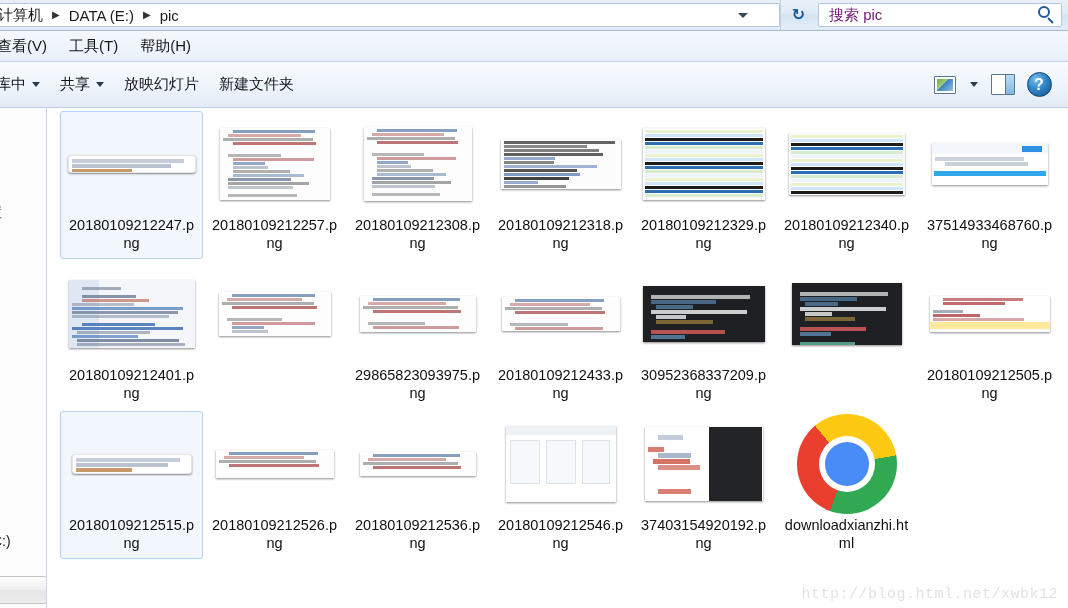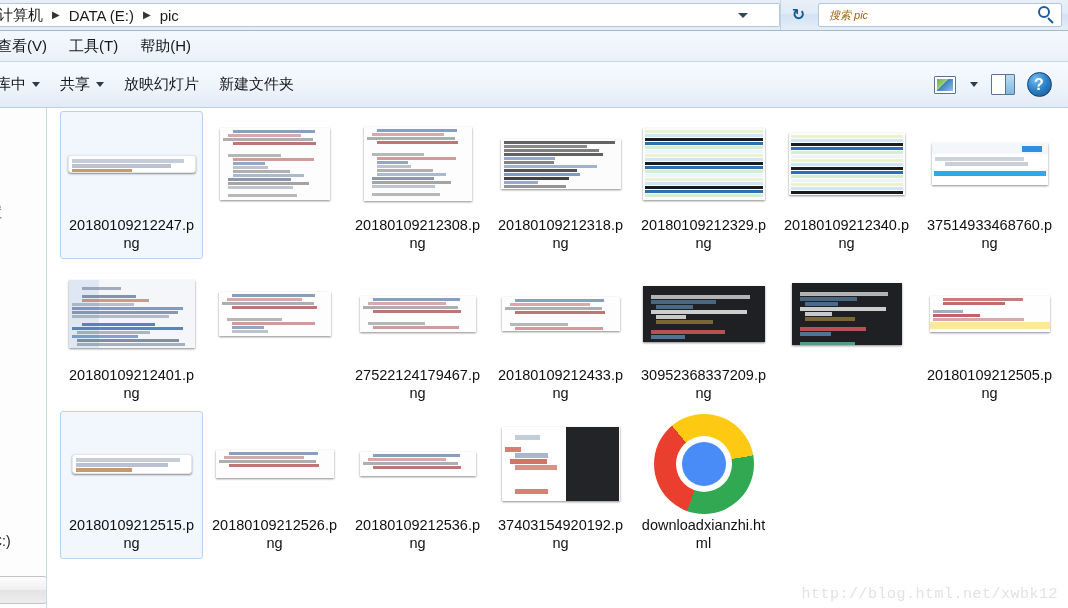--- a/index.html
+++ b/index.html
@@ -40,21 +40,21 @@
   .refresh-btn {
     flex: 0 0 36px; display: flex; align-items: center; justify-content: center;
     border-left: 1px solid #c2d2e3;
   }
   .refresh-glyph { font-size: 16px; color: #16598f; font-weight: bold; line-height: 1; }
   .search-box {
     flex: 1 1 auto; margin: 3px 6px 3px 2px; height: 24px;
     background: #fff; border: 1px solid #b4c7dc; border-radius: 2px;
     display: flex; align-items: center; padding: 0 4px 0 10px;
   }
-  .search-ph { flex: 1; font-size: 11px; font-style: italic; color: #a16207; }
+  .search-ph { flex: 1; font-size: 15px; color: #701a75; }
   .search-icon { width: 22px; height: 22px; position: relative; }
   .search-icon .ring {
     position: absolute; left: 3px; top: 2px; width: 12px; height: 12px;
     border: 2px solid #1f5c99; border-radius: 50%;
   }
   .search-icon .handle {
     position: absolute; left: 13px; top: 13px; width: 7px; height: 2px;
     background: #1f5c99; transform: rotate(45deg); transform-origin: left center;
   }
 
@@ -267,20 +267,21 @@
               <div class="ln" style="left: 13px; top: 34px; width: 32px; height: 3px; background: rgb(95, 127, 168); opacity: 0.69;"></div>
               <div class="ln" style="left: 13px; top: 38px; width: 35px; height: 3px; background: rgb(125, 138, 160); opacity: 0.5;"></div>
               <div class="ln" style="left: 13px; top: 42px; width: 57px; height: 3px; background: rgb(154, 154, 154); opacity: 0.78;"></div>
               <div class="ln" style="left: 13px; top: 46px; width: 71px; height: 3px; background: rgb(95, 127, 168); opacity: 0.53;"></div>
               <div class="ln" style="left: 8px; top: 50px; width: 63px; height: 3px; background: rgb(125, 138, 160); opacity: 0.89;"></div>
               <div class="ln" style="left: 8px; top: 54px; width: 81px; height: 3px; background: rgb(154, 154, 154); opacity: 0.9;"></div>
               <div class="ln" style="left: 8px; top: 58px; width: 65px; height: 3px; background: rgb(125, 138, 160); opacity: 0.49;"></div>
               <div class="ln" style="left: 8px; top: 66px; width: 69px; height: 3px; background: rgb(154, 154, 154); opacity: 0.7;"></div>
             </div>
           </div>
+          <div class="filename">20180109212257.png</div>
         </div>
         <div class="cell">
           <div class="thumb-wrap">
             <div class="thumb" style="width: 108px; height: 74px; background: rgb(253, 253, 253);">
               <div class="ln" style="left: 13px; top: 2px; width: 80px; height: 3px; background: rgb(95, 127, 168); opacity: 0.74;"></div>
               <div class="ln" style="left: 8px; top: 6px; width: 72px; height: 3px; background: rgb(176, 90, 90); opacity: 0.51;"></div>
               <div class="ln" style="left: 3px; top: 10px; width: 88px; height: 3px; background: rgb(154, 154, 154); opacity: 0.8;"></div>
               <div class="ln" style="left: 13px; top: 14px; width: 81px; height: 3px; background: rgb(176, 90, 90); opacity: 0.84;"></div>
               <div class="ln" style="left: 8px; top: 26px; width: 52px; height: 3px; background: rgb(154, 154, 154); opacity: 0.71;"></div>
               <div class="ln" style="left: 13px; top: 30px; width: 79px; height: 3px; background: rgb(176, 90, 90); opacity: 0.6;"></div>
@@ -412,21 +413,21 @@
           <div class="thumb-wrap">
             <div class="thumb" style="width: 116px; height: 36px; background: rgb(253, 253, 253);">
               <div class="ln" style="left: 13px; top: 2px; width: 87px; height: 3px; background: rgb(95, 127, 168); opacity: 0.74;"></div>
               <div class="ln" style="left: 8px; top: 6px; width: 78px; height: 3px; background: rgb(176, 90, 90); opacity: 0.51;"></div>
               <div class="ln" style="left: 3px; top: 10px; width: 95px; height: 3px; background: rgb(154, 154, 154); opacity: 0.8;"></div>
               <div class="ln" style="left: 13px; top: 14px; width: 88px; height: 3px; background: rgb(176, 90, 90); opacity: 0.84;"></div>
               <div class="ln" style="left: 8px; top: 26px; width: 57px; height: 3px; background: rgb(154, 154, 154); opacity: 0.71;"></div>
               <div class="ln" style="left: 13px; top: 30px; width: 86px; height: 3px; background: rgb(176, 90, 90); opacity: 0.6;"></div>
             </div>
           </div>
-          <div class="filename">27522124179467.png</div>
+          <div class="filename">29865823093975.png</div>
         </div>
         <div class="cell">
           <div class="thumb-wrap">
             <div class="thumb" style="width: 118px; height: 34px; background: rgb(253, 253, 253);">
               <div class="ln" style="left: 13px; top: 2px; width: 89px; height: 3px; background: rgb(95, 127, 168); opacity: 0.74;"></div>
               <div class="ln" style="left: 8px; top: 6px; width: 80px; height: 3px; background: rgb(176, 90, 90); opacity: 0.51;"></div>
               <div class="ln" style="left: 3px; top: 10px; width: 97px; height: 3px; background: rgb(154, 154, 154); opacity: 0.8;"></div>
               <div class="ln" style="left: 13px; top: 14px; width: 90px; height: 3px; background: rgb(176, 90, 90); opacity: 0.84;"></div>
               <div class="ln" style="left: 8px; top: 26px; width: 58px; height: 3px; background: rgb(154, 154, 154); opacity: 0.71;"></div>
               <div class="ln" style="left: 13px; top: 30px; width: 88px; height: 3px; background: rgb(176, 90, 90); opacity: 0.6;"></div>
@@ -506,20 +507,31 @@
               <div class="ln" style="left: 13px; top: 2px; width: 87px; height: 3px; background: rgb(95, 127, 168); opacity: 0.74;"></div>
               <div class="ln" style="left: 8px; top: 6px; width: 78px; height: 3px; background: rgb(176, 90, 90); opacity: 0.51;"></div>
               <div class="ln" style="left: 3px; top: 10px; width: 95px; height: 3px; background: rgb(154, 154, 154); opacity: 0.8;"></div>
               <div class="ln" style="left: 13px; top: 14px; width: 88px; height: 3px; background: rgb(176, 90, 90); opacity: 0.84;"></div>
             </div>
           </div>
           <div class="filename">20180109212536.png</div>
         </div>
         <div class="cell">
           <div class="thumb-wrap">
+            <div class="thumb" style="width: 110px; height: 76px; background: rgb(255, 255, 255);">
+              <div class="ln" style="left: 4px; top: 14px; width: 30px; height: 44px; background: rgb(246, 248, 251); border: 1px solid rgb(221, 228, 236);"></div>
+              <div class="ln" style="left: 40px; top: 14px; width: 30px; height: 44px; background: rgb(246, 248, 251); border: 1px solid rgb(221, 228, 236);"></div>
+              <div class="ln" style="left: 76px; top: 14px; width: 28px; height: 44px; background: rgb(246, 248, 251); border: 1px solid rgb(221, 228, 236);"></div>
+              <div class="ln" style="left: 0px; top: 0px; width: 110px; height: 9px; background: rgb(238, 242, 247);"></div>
+            </div>
+          </div>
+          <div class="filename">20180109212546.png</div>
+        </div>
+        <div class="cell">
+          <div class="thumb-wrap">
             <div class="thumb" style="width: 118px; height: 74px; background: rgb(255, 255, 255);">
               <div class="ln" style="left: 64.9px; top: 0px; width: 53.1px; height: 74px; background: rgb(35, 36, 40);"></div>
               <div class="ln" style="left: 13px; top: 8px; width: 25px; height: 5px; background: rgb(159, 176, 196); opacity: 0.64;"></div>
               <div class="ln" style="left: 3px; top: 20px; width: 16px; height: 5px; background: rgb(207, 106, 90); opacity: 0.86;"></div>
               <div class="ln" style="left: 13px; top: 26px; width: 33px; height: 5px; background: rgb(159, 176, 196); opacity: 0.91;"></div>
               <div class="ln" style="left: 8px; top: 32px; width: 37px; height: 5px; background: rgb(207, 106, 90); opacity: 0.94;"></div>
               <div class="ln" style="left: 13px; top: 38px; width: 42px; height: 5px; background: rgb(207, 106, 90); opacity: 0.74;"></div>
               <div class="ln" style="left: 13px; top: 62px; width: 33px; height: 5px; background: rgb(207, 106, 90); opacity: 0.85;"></div>
             </div>
           </div>

